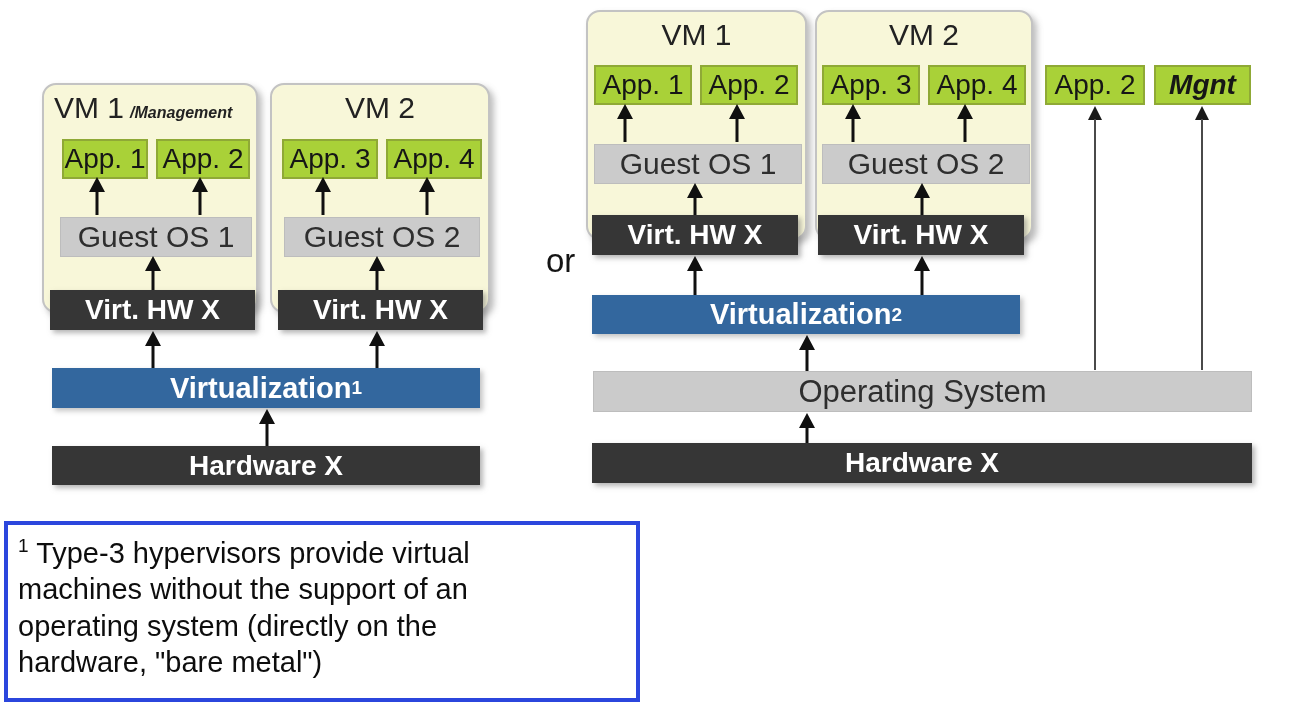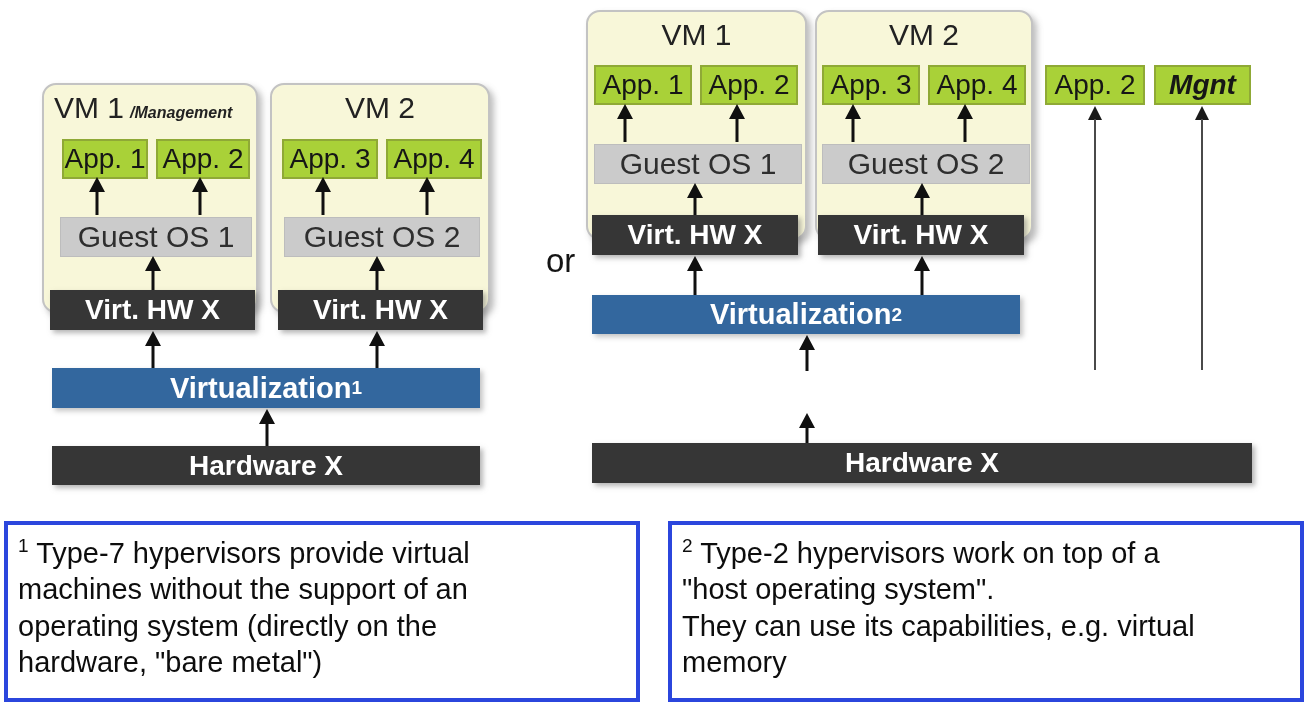--- a/index.html
+++ b/index.html
@@ -145,20 +145,21 @@
   <div class="appbox italic" style="left:1154px;top:65px;width:97px;">Mgnt</div>
 
   <div class="darkbar" style="left:592px;top:215px;width:206px;height:40px;">Virt. HW X</div>
   <div class="darkbar" style="left:818px;top:215px;width:206px;height:40px;">Virt. HW X</div>
 
   <div class="bluebar" style="left:592px;top:295px;width:428px;height:39px;">
     <span>Virtualization</span>
       <sup>2</sup>
   </div>
 
+  <div class="graybar" style="left:593px;top:371px;width:659px;height:41px;font-size:31px;">Operating System</div>
 
   <div class="darkbar" style="left:592px;top:443px;width:660px;height:40px;">Hardware X</div>
 
   <div class="arrow" style="left:617px;top:104px;height:38px;">
       <div class="head"></div>
       <div class="line"></div>
     </div>
   <div class="arrow" style="left:729px;top:104px;height:38px;">
       <div class="head"></div>
       <div class="line"></div>
@@ -199,26 +200,19 @@
       <div class="head"></div>
       <div class="line"></div>
     </div>
   <div class="arrow thin" style="left:1195px;top:106px;height:264px;">
       <div class="head"></div>
       <div class="line"></div>
     </div>
 
   <div class="note" style="left:4px;top:521px;width:636px;height:181px;">
     <sup>1</sup>
-    <span class="body">Type-7 hypervisors provide virtual
+    <span class="body">Type-3 hypervisors provide virtual
 machines without the support of an
 operating system (directly on the
 hardware, "bare metal")</span>
   </div>
-  <div class="note" style="left:668px;top:521px;width:636px;height:181px;">
-    <sup>2</sup>
-    <span class="body">Type-2 hypervisors work on top of a
-"host operating system".
-They can use its capabilities, e.g. virtual
-memory</span>
-  </div>
 
 </div>
 
 </body></html>

